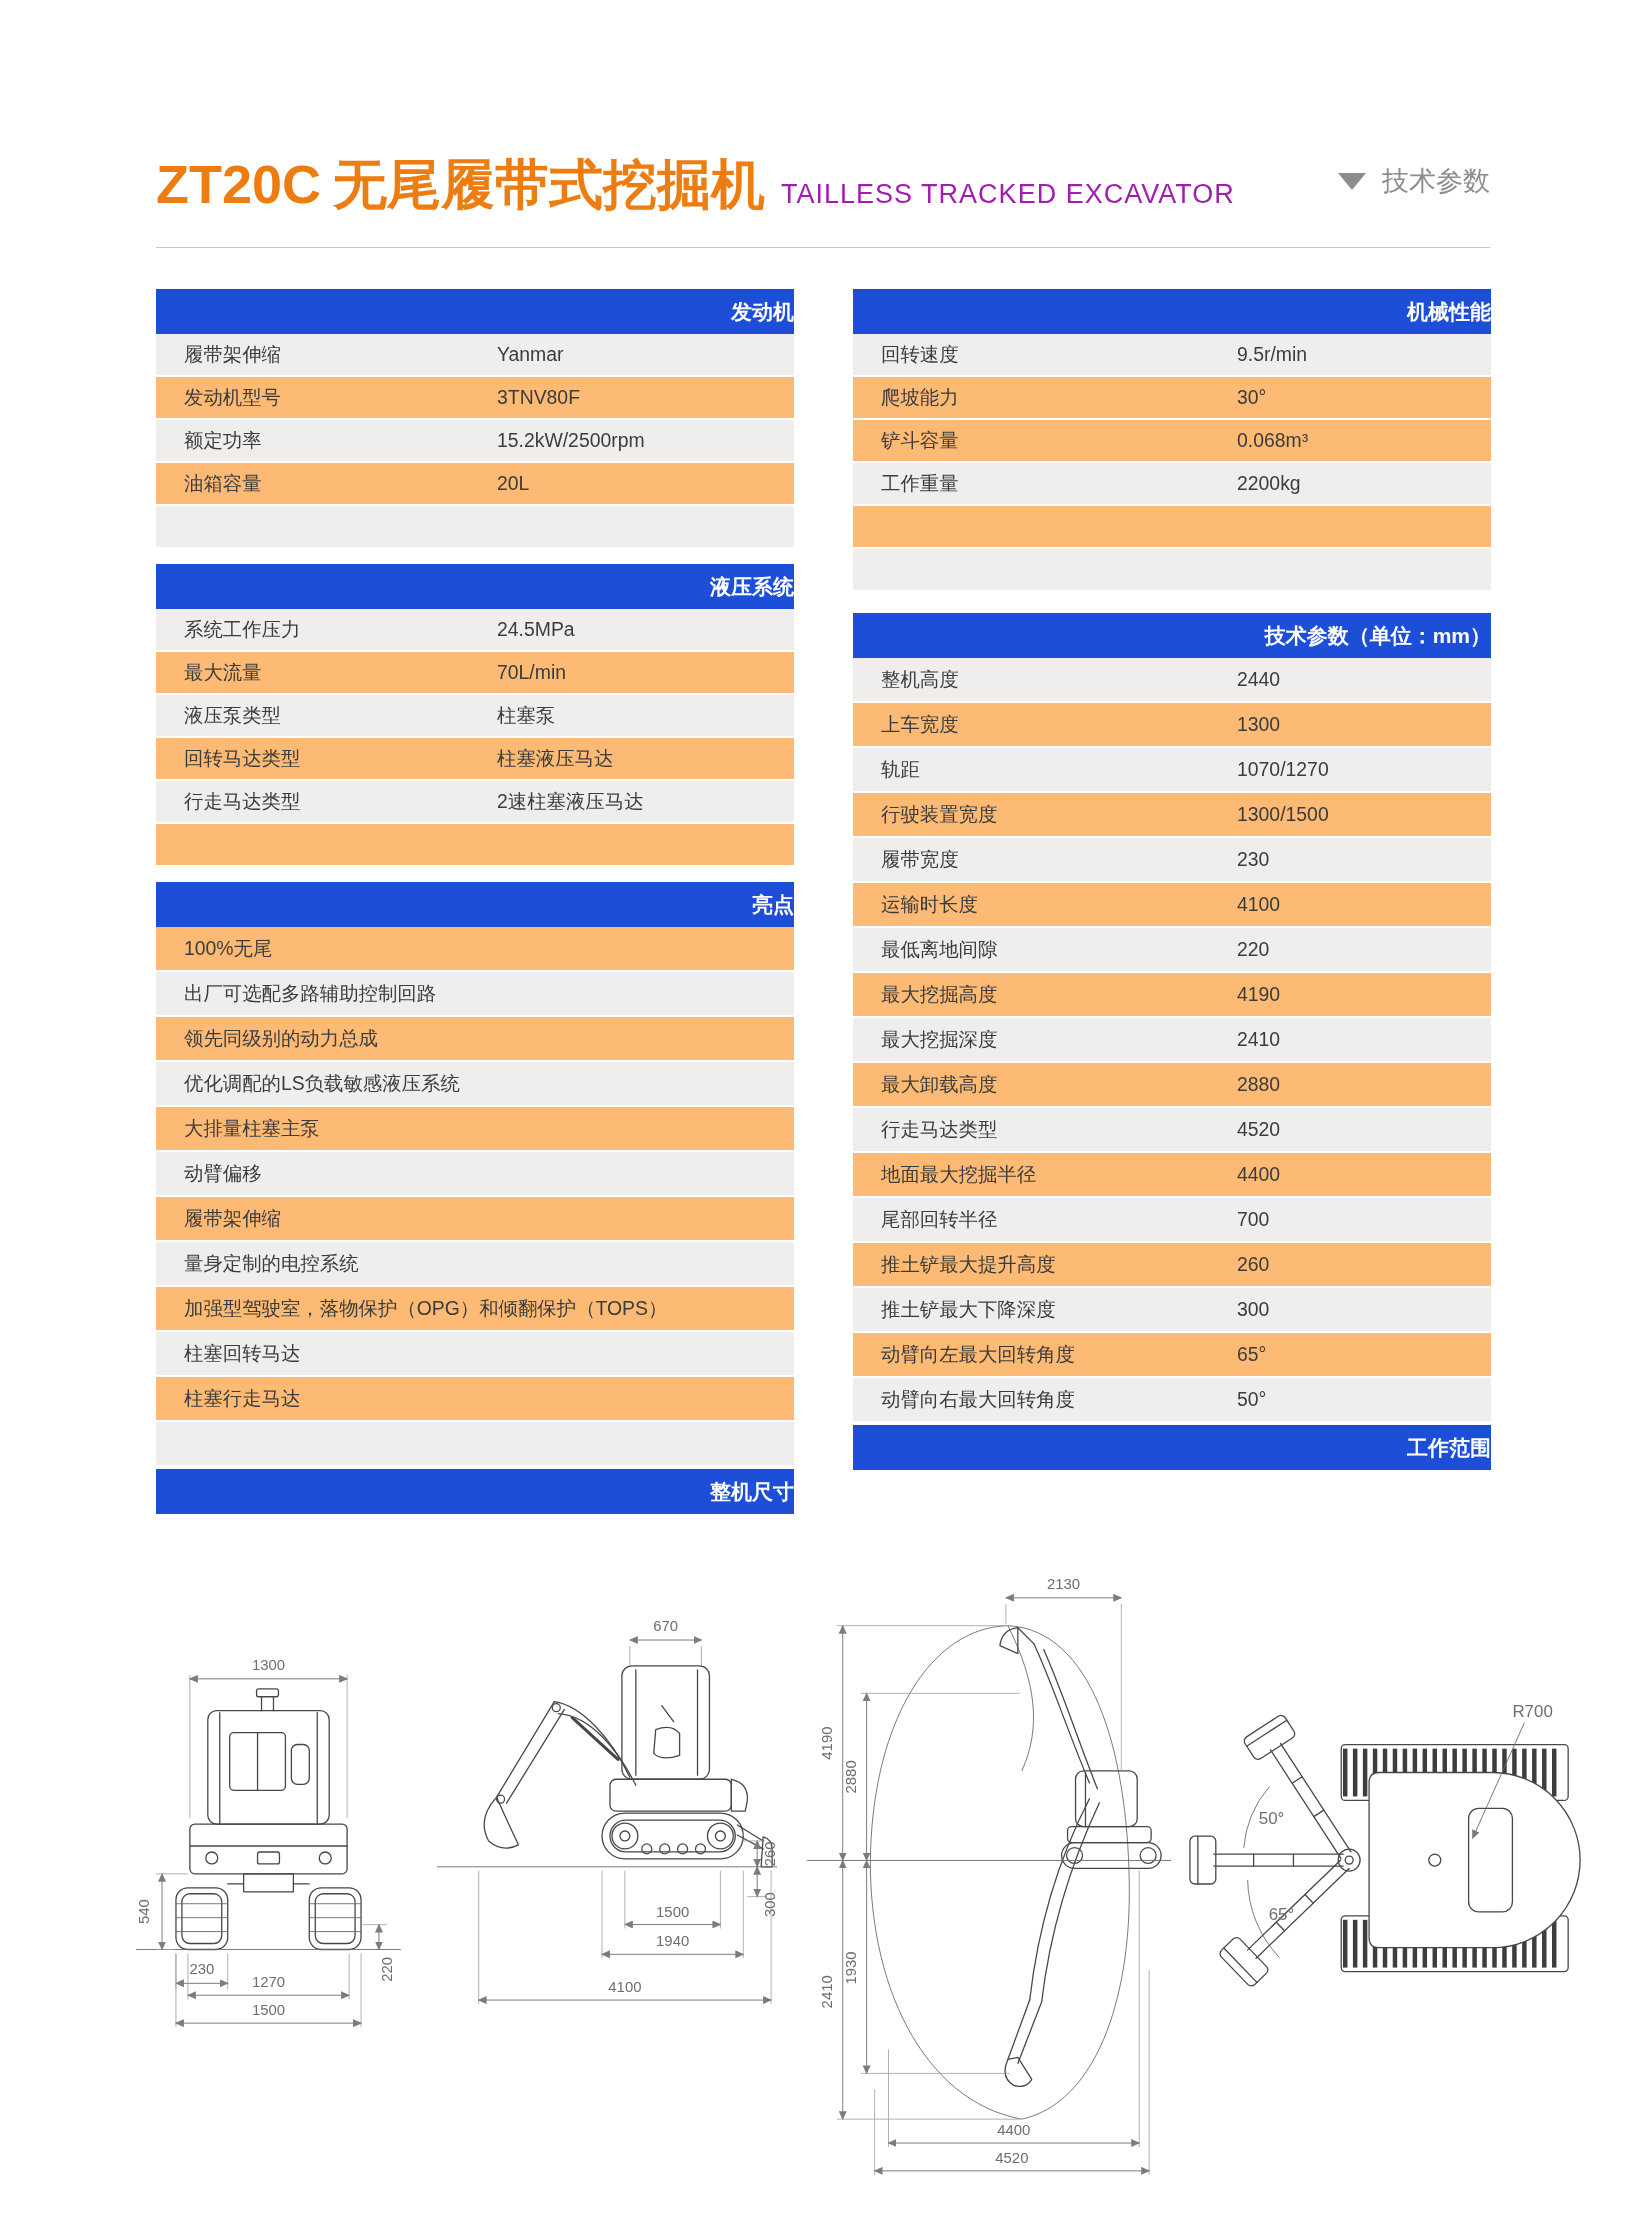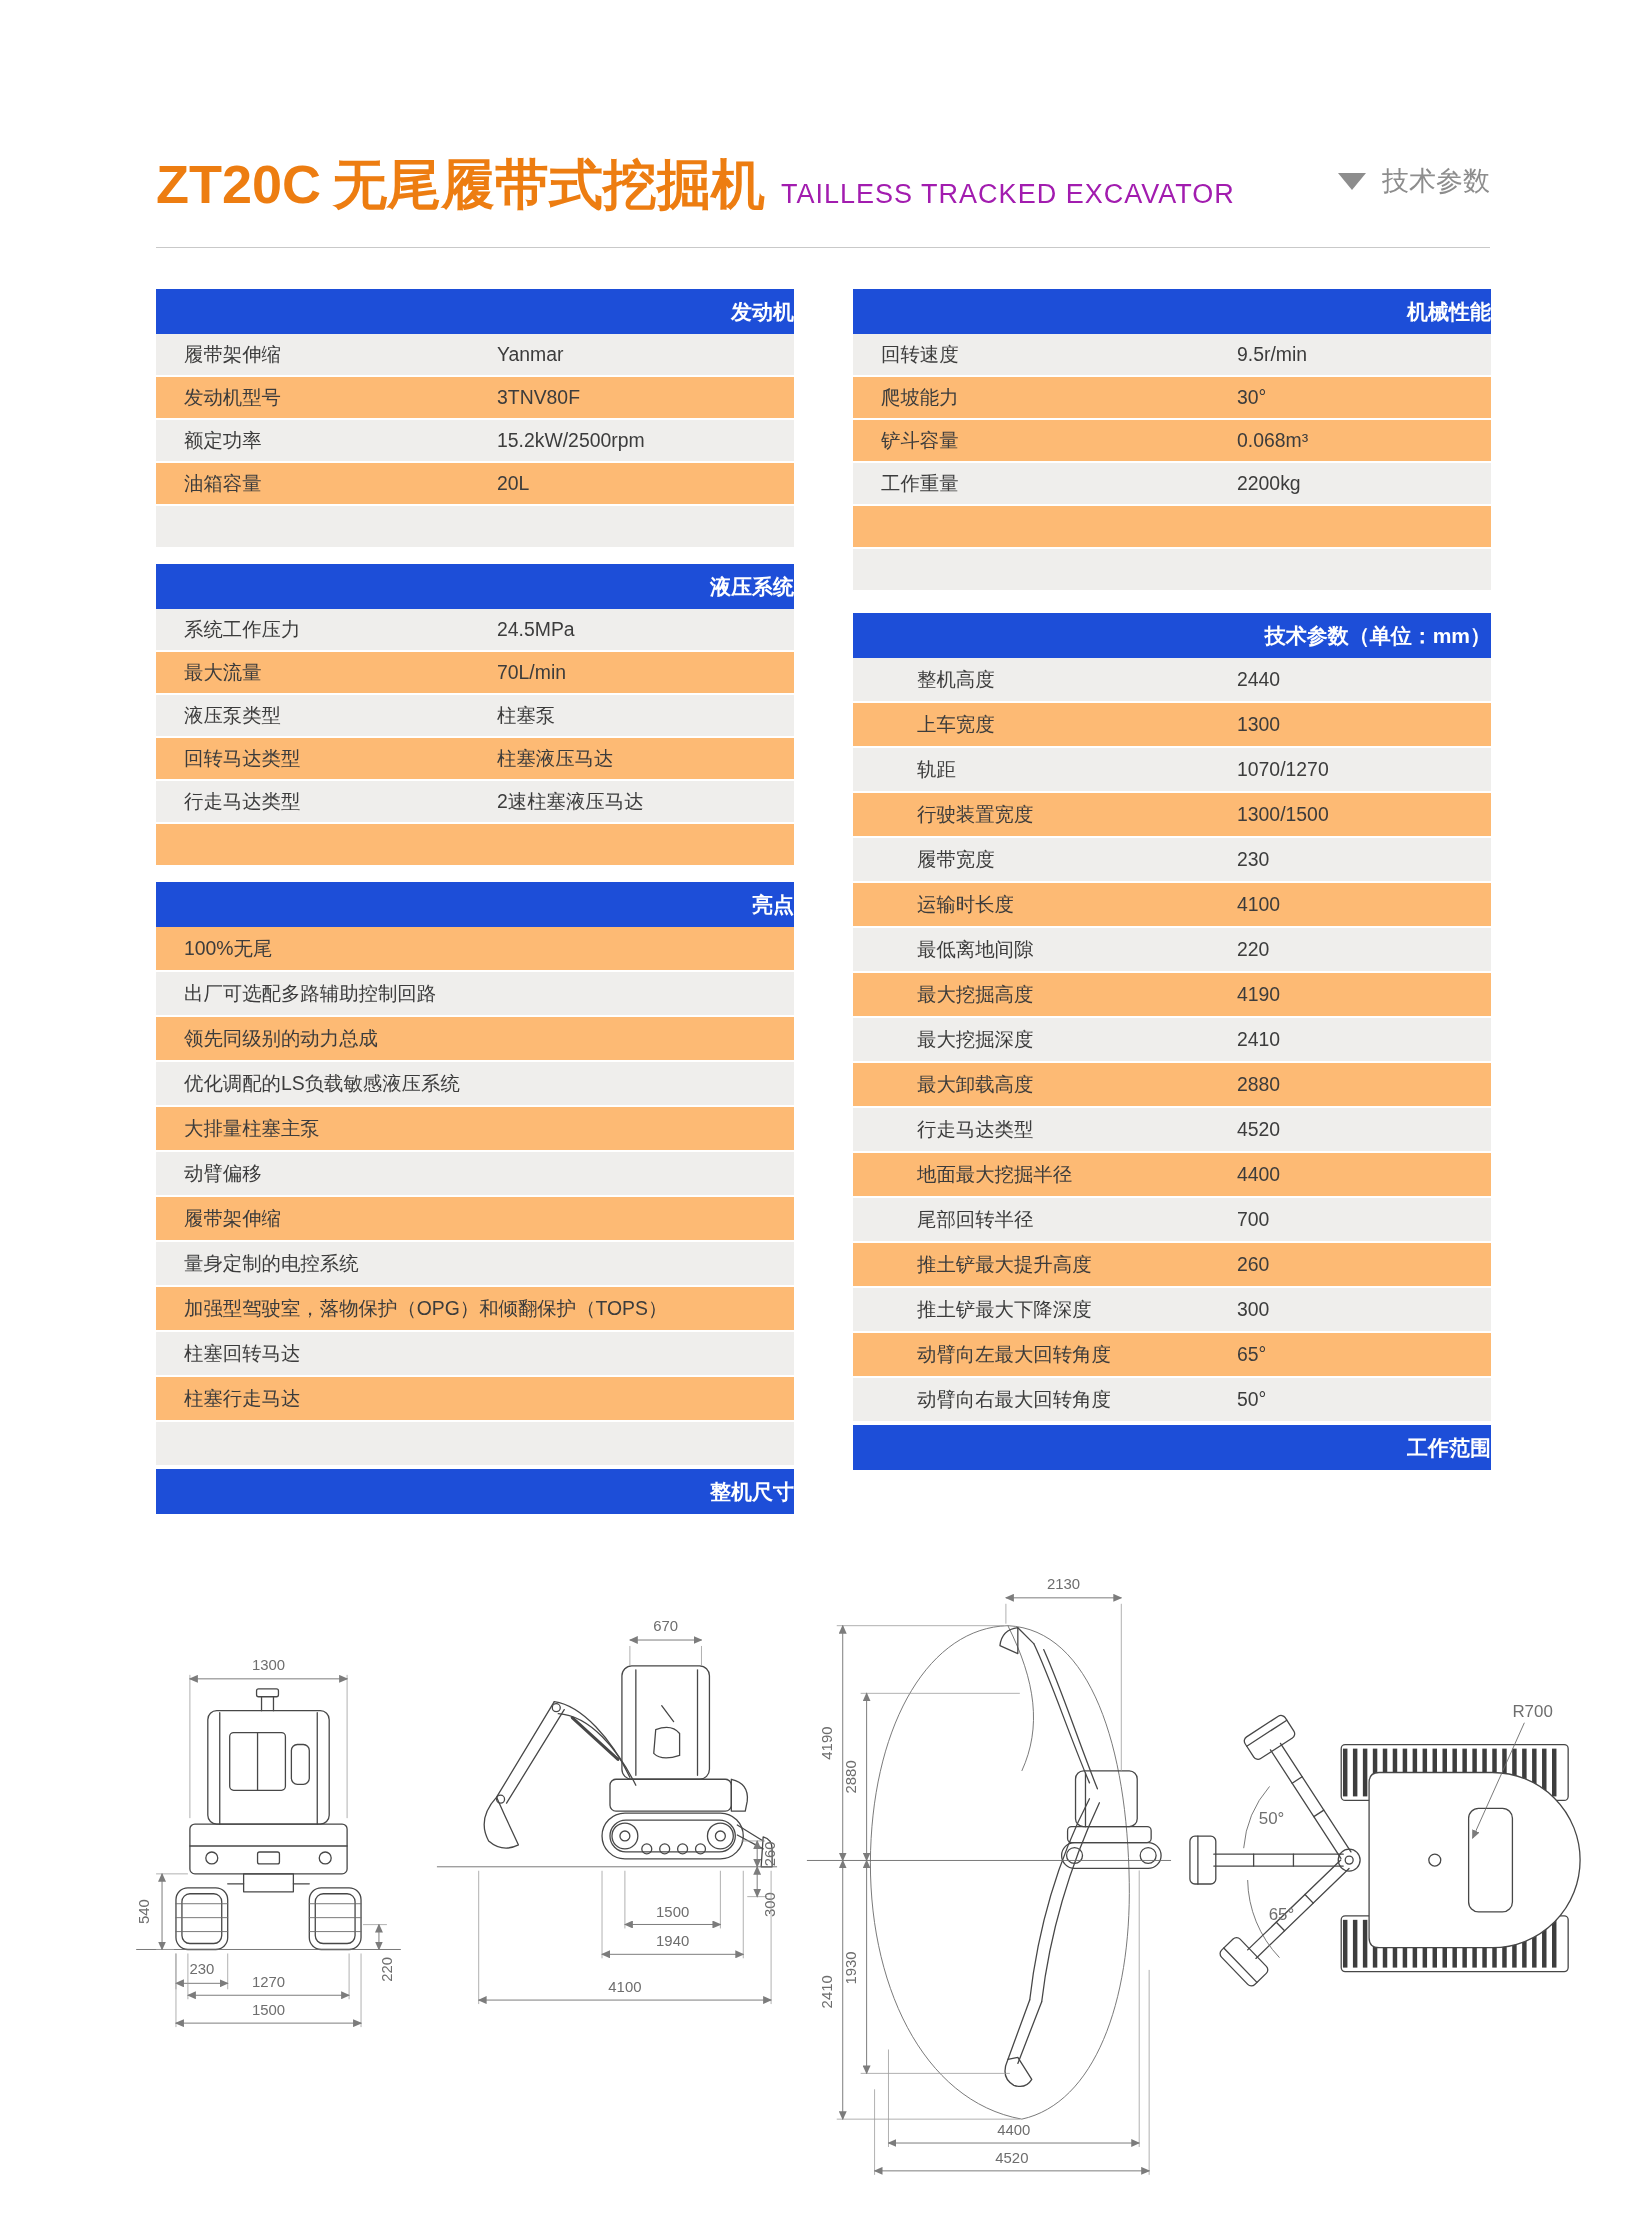--- a/index.html
+++ b/index.html
@@ -25,21 +25,21 @@
   .row-gray{background:#EFEEEC;}
   .row-white{background:#fdba74;}
   .row-label{padding-left:28px;display:inline-block;white-space:nowrap;}
   .row-value{position:absolute;left:341px;top:0;white-space:nowrap;}
   .col-right .row-value{left:384px;}
   #hydraulic-table{margin-top:15px;}
   #highlights-table{margin-top:15px;}
   #highlights-table .spec-row{height:45px;line-height:43px;}
   #dims-header{margin-top:2px;}
   #tech-table{margin-top:21px;}
-  #tech-table .spec-row{height:45px;line-height:43px;padding-left:36px;}
+  #tech-table .spec-row{height:45px;line-height:43px;}
   #workrange-header{margin-top:1.5px;}
   
   .diagrams{position:absolute;left:0;top:1532px;width:1646px;height:700px;}
   .diagrams svg{position:absolute;}
   #svg-front{left:124px;top:117px;}
   #svg-side{left:423px;top:78px;}
   #svg-range{left:791px;top:0;}
   #svg-top{left:1174px;top:137px;}
   svg text{font-family:"Liberation Sans","DejaVu Sans",sans-serif;font-size:15px;fill:#6E6E6E;}
   svg text.big{font-size:17px;}

